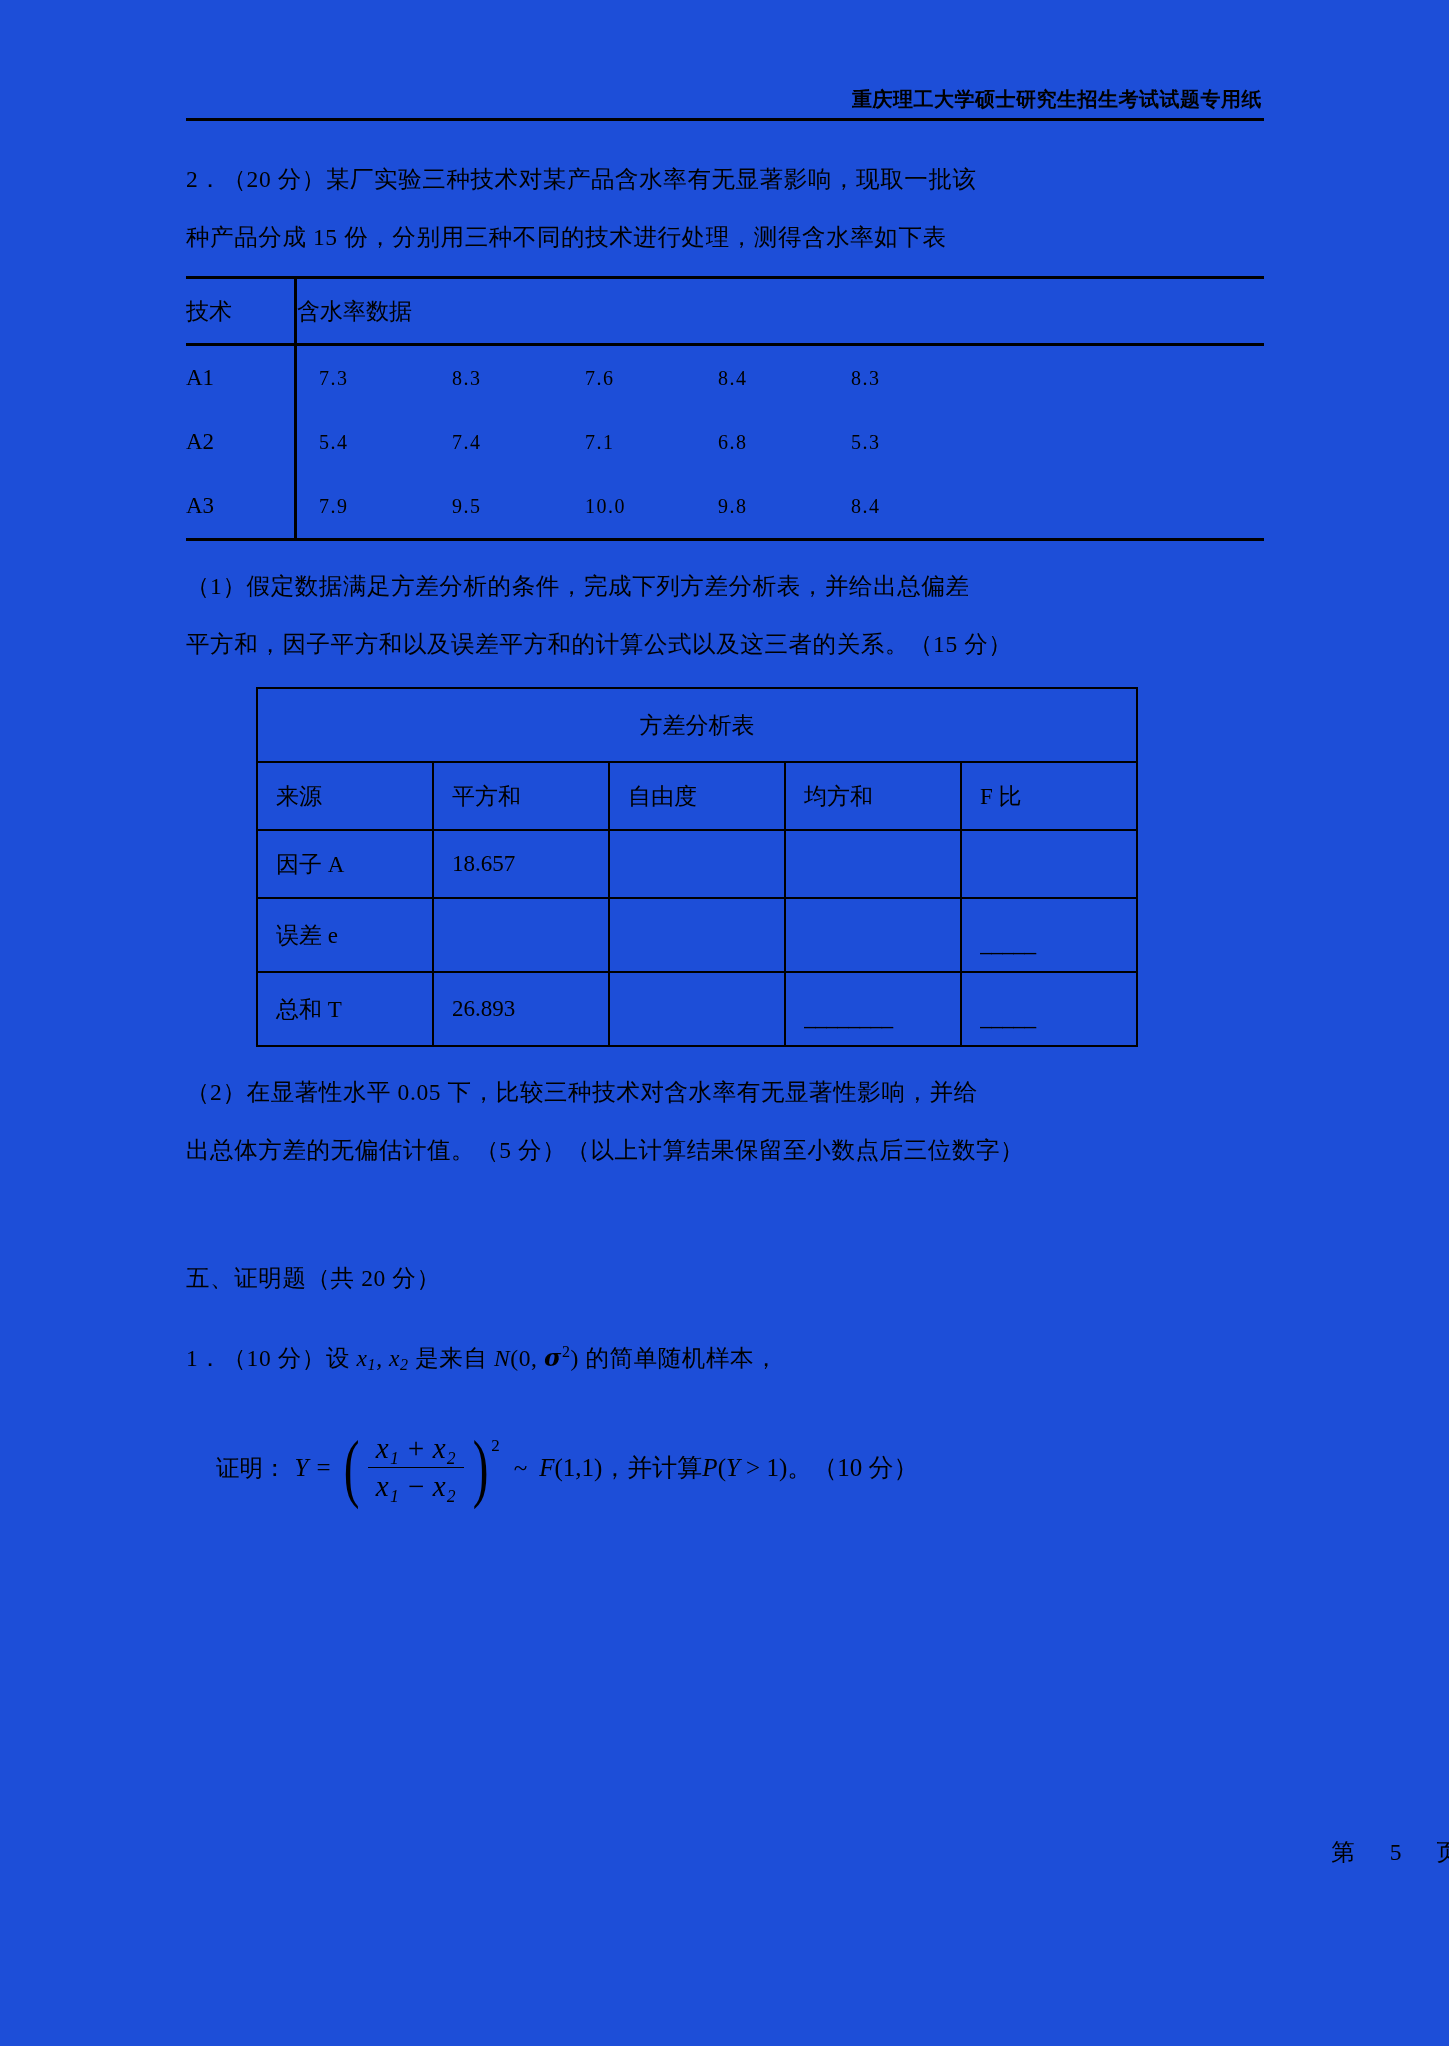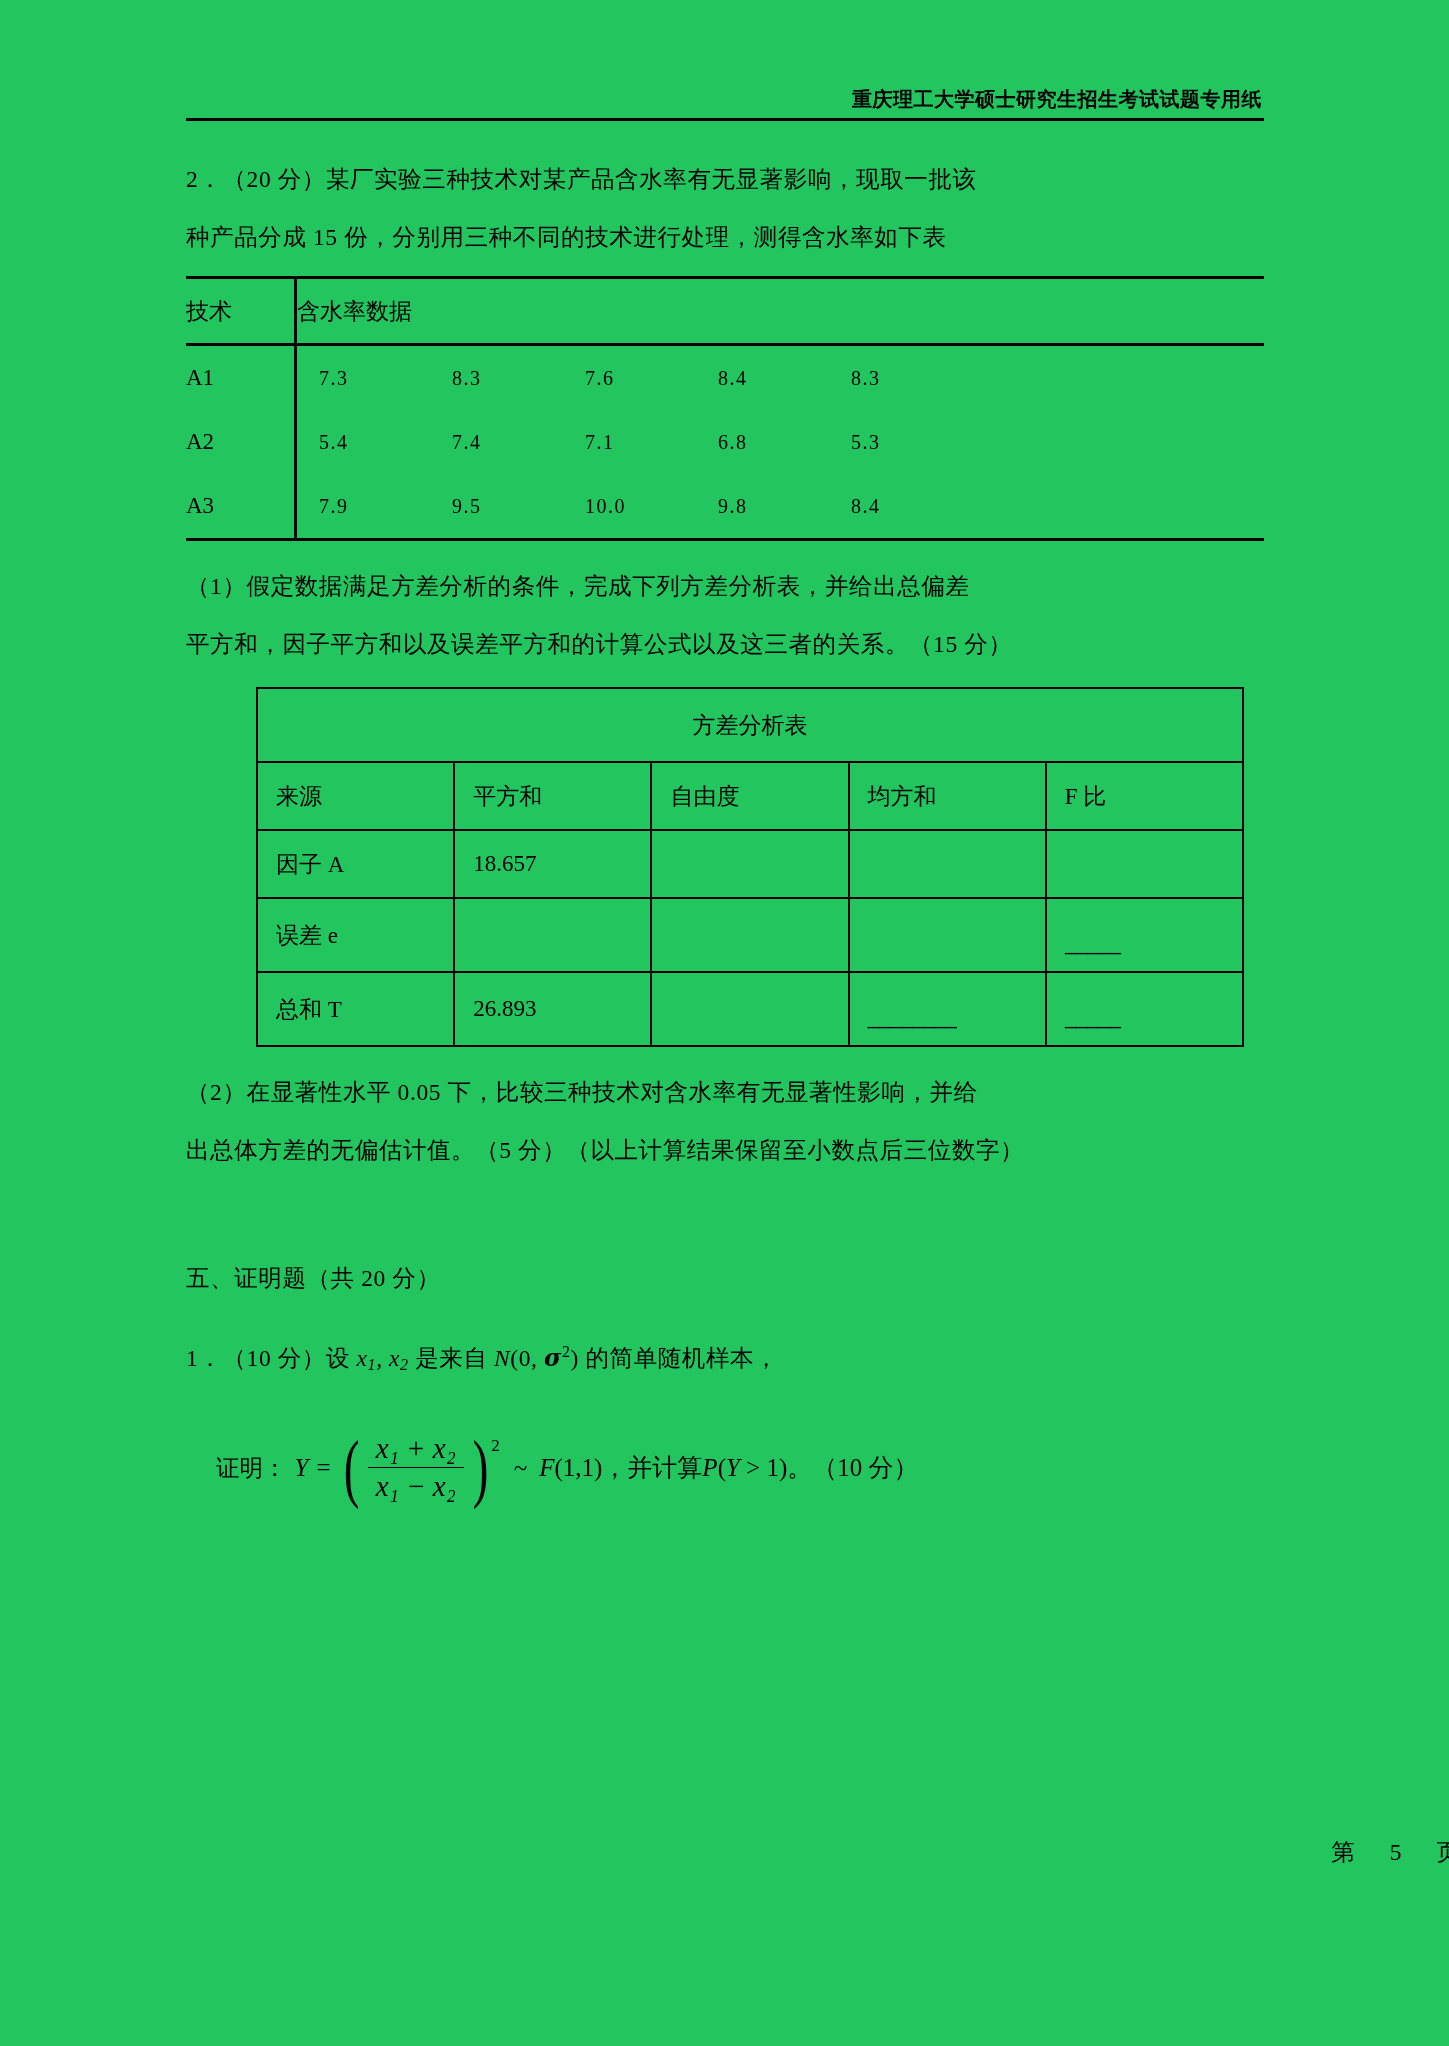--- a/index.html
+++ b/index.html
@@ -8,21 +8,21 @@
     background: #ffffff;
   }
   body {
     font-family: "Liberation Serif", "DejaVu Serif", serif;
     color: #000000;
   }
   .page {
     position: relative;
     width: 1449px;
     height: 2046px;
-    background: #22c55e;
+    background: #1d4ed8;
     overflow: hidden;
     box-sizing: border-box;
   }
 
   
   .header-zone {
     position: absolute;
     left: 186px;
     top: 86px;
     width: 1078px;
@@ -96,21 +96,21 @@
   }
 
   
   .anova-wrap {
     margin-left: 70px;
     margin-top: 14px;
   }
   .anova-table {
     border-collapse: collapse;
     table-layout: fixed;
-    width: 988px;
+    width: 882px;
     border-radius: 20px;
   }
   .anova-table td {
     border: 2px solid #000;
     height: 66px;
     font-size: 23px;
     padding: 0 6px 0 18px;
     vertical-align: middle;
     font-family: "Liberation Serif", "DejaVu Serif", serif;
   }

